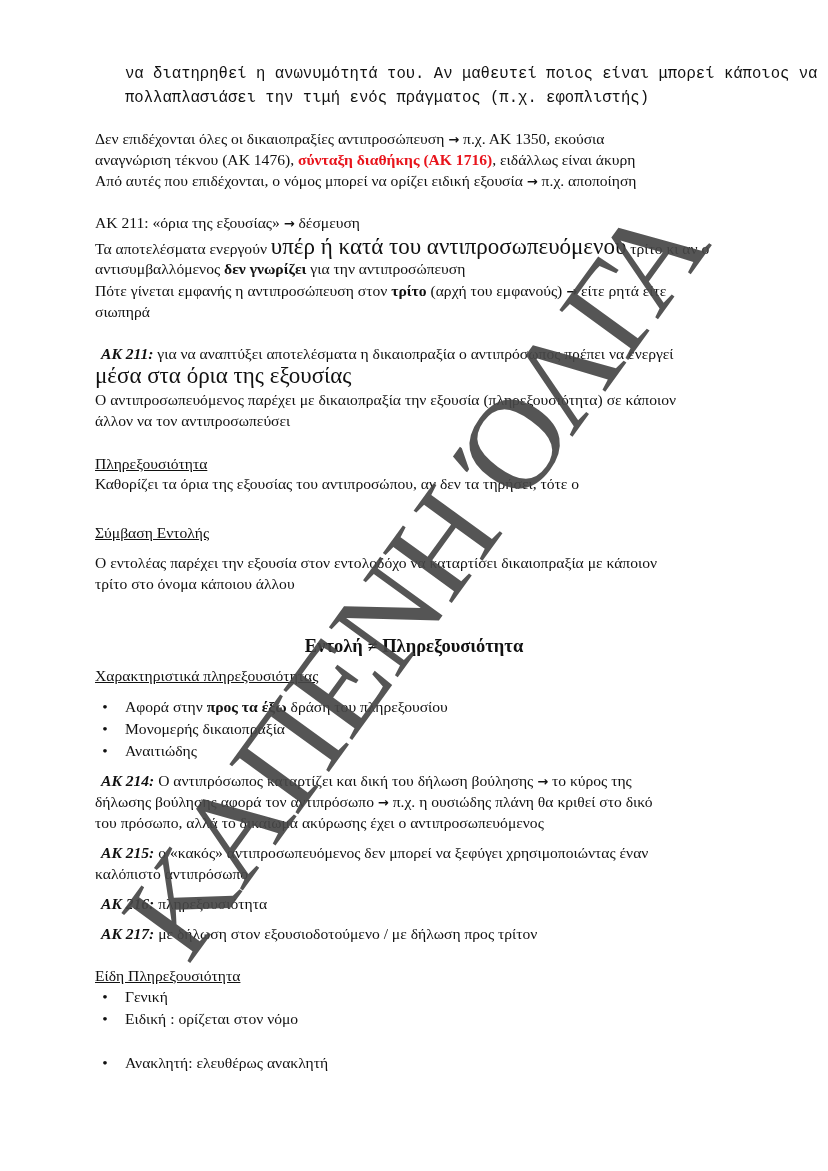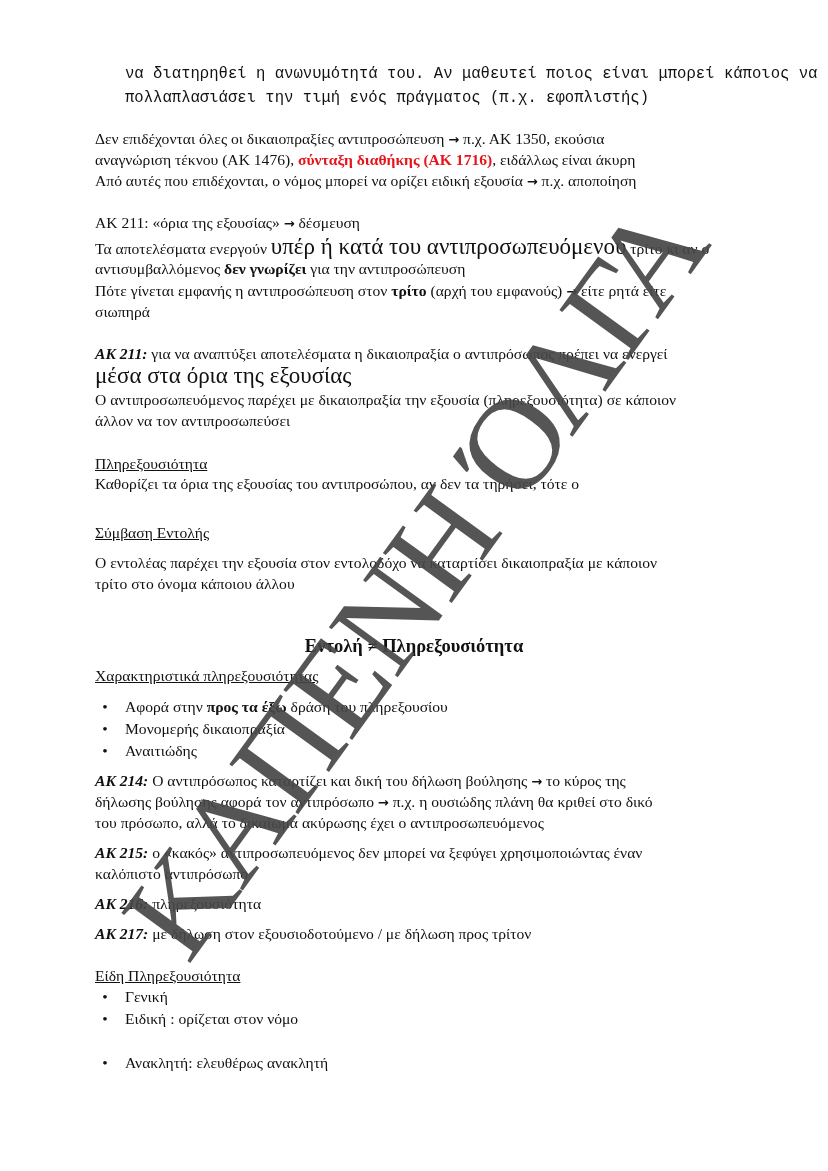--- a/index.html
+++ b/index.html
@@ -22,21 +22,21 @@
       width: 828px; height: 1171px;
     }
     .line {
       position: absolute;
       white-space: nowrap;
       line-height: 20px;
     }
     .indent { left: 125px; font-family: Liberation Mono, monospace; }
     .body { left: 95px; }
     .b { font-weight: bold; }
-    .i { font-style: italic; }
+    .i { font-style: italic; margin-left: 6px; }
     .u { text-decoration: underline; }
     .red { color: #e8141c; font-weight: bold; }
     .big { font-size: 23px; font-weight: normal; }
     .center-heading {
       position: absolute;
       left: 0; width: 828px;
       text-align: center;
       font-weight: bold;
       font-size: 18.5px;
       line-height: 24px;

